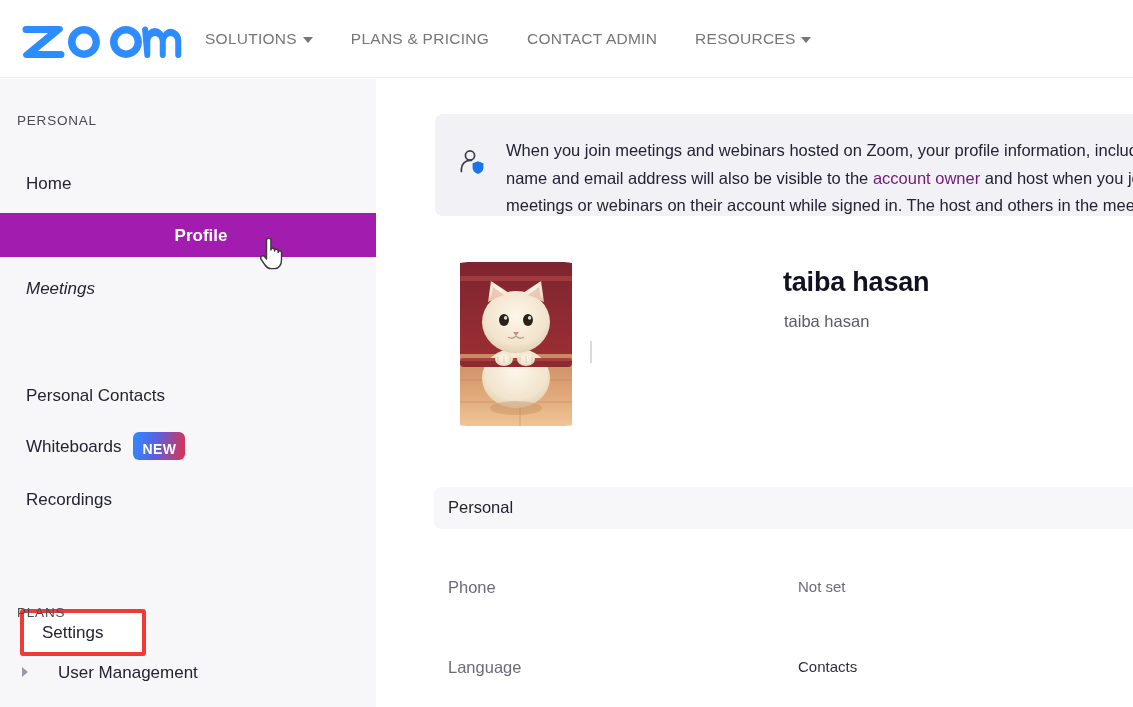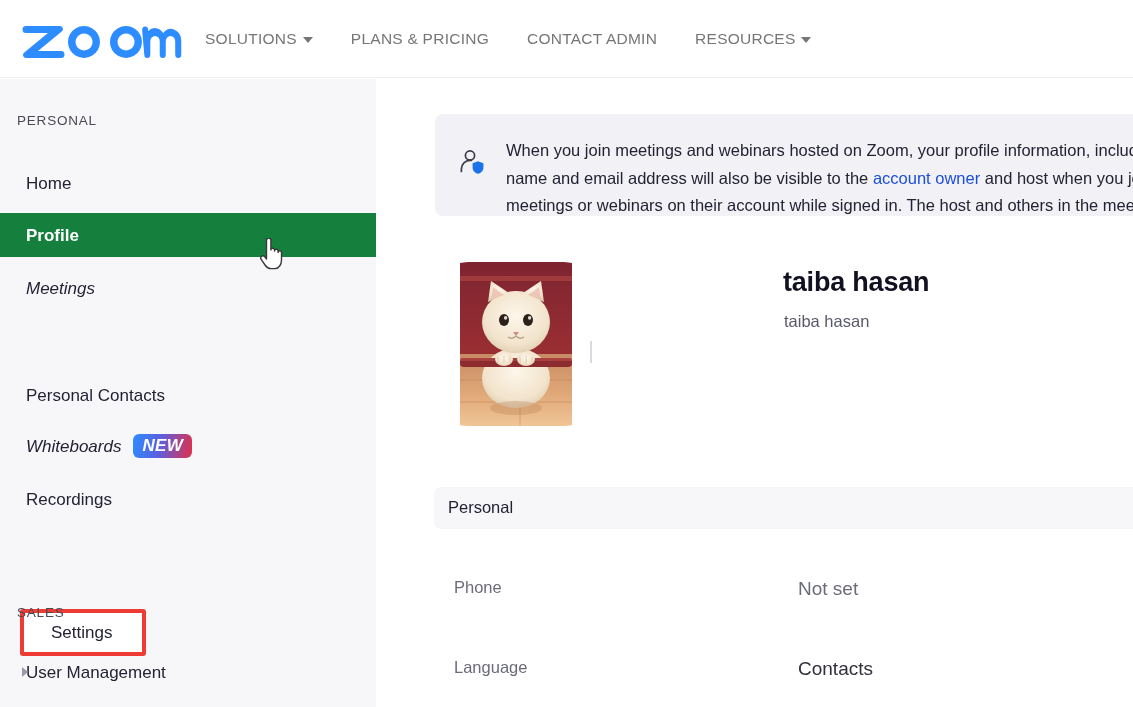--- a/index.html
+++ b/index.html
@@ -90,59 +90,59 @@
     align-items: center;
     cursor: pointer;
   }
   .side-item .side-label {
     margin-left: 26px;
     font-size: 17px;
     color: #232333;
     line-height: 1;
     white-space: nowrap;
   }
-  .side-item.active { background: #15803d; }
+  .side-item.active { background: #a21caf; justify-content: center; }
   .side-item.active .side-label { color: #ffffff; font-weight: bold; }
 
   #item-home        { top: 82px; }
   #item-profile     { top: 134px; }
   #item-meetings    { top: 187px; font-style: italic; }
   #item-webinars    { top: 239px; }
   #item-contacts    { top: 294px; }
   #item-whiteboards { top: 324px; }
   #item-recordings  { top: 398px; }
   #item-settings    { top: 452px; }
-  #item-usermgmt    { top: 571px; }
-
-  #item-whiteboards { top: 345px; font-style: italic; }
+  #item-usermgmt    { top: 571px; padding-left: 32px; }
+
+  #item-whiteboards { top: 345px; }
 
   .new-badge {
     margin-left: 12px;
     display: inline-block;
-    padding: 3px 9px 4px 9px;
+    padding: 10px 9px 4px 9px;
     border-radius: 6px;
     background: linear-gradient(100deg, #2d8cff 0%, #5c5fe0 45%, #e0304a 100%);
     color: #ffffff;
-    font-size: 17px;
+    font-size: 14px;
     font-weight: bold;
     letter-spacing: 0.4px;
     line-height: 1;
   }
 
   
   #settings-highlight {
     position: absolute;
     left: 20px; top: 530px;
     width: 126px; height: 47px;
     border: 4px solid #ee3b33;
     border-radius: 3px;
     background: #ffffff;
     pointer-events: none;
   }
-  #item-settings { top: 530px; height: 47px; left: 0; padding-left: 9px; }
+  #item-settings { top: 530px; height: 47px; left: 0; }
   #item-settings .side-label { margin-left: 42px; position: relative; z-index: 3; }
 
   .chevron-right {
     position: absolute;
     left: 22px;
     width: 0; height: 0;
     border-top: 5px solid transparent;
     border-bottom: 5px solid transparent;
     border-left: 6px solid #9a9aa6;
   }
@@ -183,21 +183,21 @@
   #banner-text {
     position: absolute;
     left: 71px; top: 23px;
     width: 700px;
     font-size: 16.5px;
     line-height: 27.5px;
     color: #232333;
     white-space: normal;
   }
   #banner-text .link {
-    color: #1d4ed8;
+    color: #701a75;
     cursor: pointer;
   }
 
   #avatar-wrap {
     position: absolute;
     left: 58px; top: 183px;
     width: 164px; height: 164px;
     border-radius: 34px;
     background: #ffffff;
     overflow: hidden;
@@ -256,26 +256,25 @@
     left: 0;
     width: 760px;
     height: 34px;
   }
   .field-label {
     position: absolute;
     left: 72px;
     font-size: 16.5px;
     color: #6b6b7b;
     line-height: 1;
-    margin-left: 6px;
   }
   .field-value {
     position: absolute;
     left: 422px;
-    font-size: 19px;
+    font-size: 15px;
     color: #2f2f3d;
     line-height: 1;
   }
   .field-value.muted { color: #6b6b7b; }
   #row-phone    { top: 500px; }
   #row-language { top: 580px; }
 </style>
 </head>
 <body>
 
@@ -340,21 +339,21 @@
 
     <div class="side-item" id="item-recordings">
       <span class="side-label">Recordings</span>
     </div>
 
     <div id="settings-highlight"></div>
     <div class="side-item" id="item-settings">
       <span class="side-label">Settings</span>
     </div>
 
-    <div class="side-group-label" id="label-admin">SALES</div>
+    <div class="side-group-label" id="label-admin">PLANS</div>
 
     <div class="side-item" id="item-usermgmt">
       <span class="chevron-right"></span>
       <span class="side-label">User Management</span>
     </div>
   </div>
 
   <div id="main">
 
     <div id="banner">

